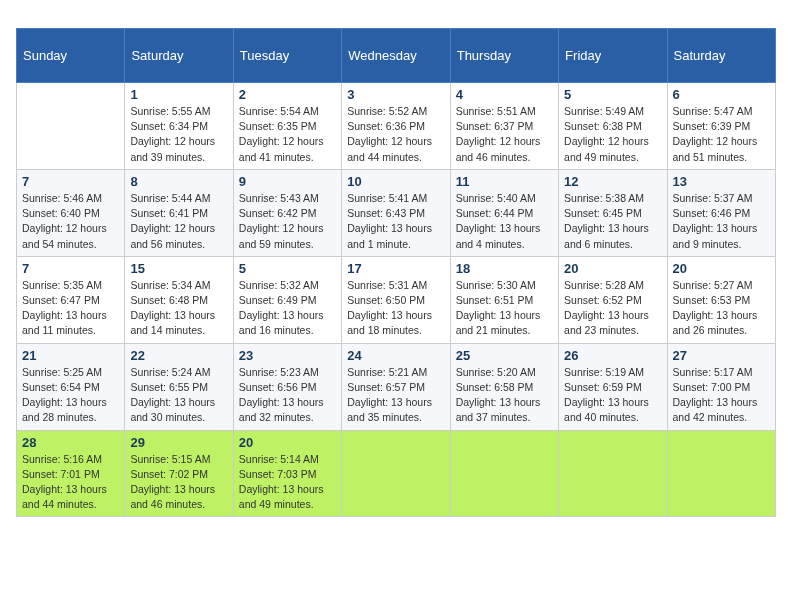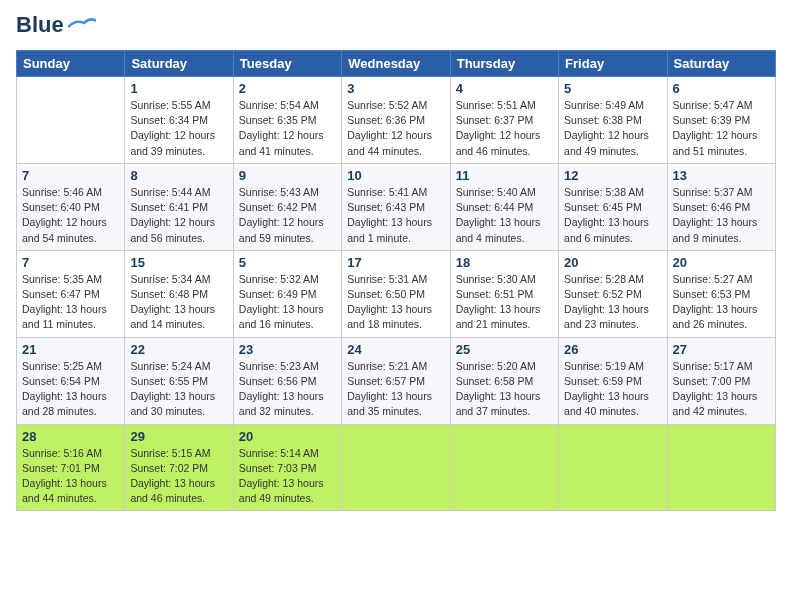--- a/index.html
+++ b/index.html
@@ -35,22 +35,22 @@
       color: #333;
     }
     .calendar {
       width: 100%;
       border-collapse: collapse;
     }
     .calendar th {
       background: #2a5fa5;
       color: #fff;
       font-size: 13px;
-      font-weight: bold;
-      padding: 5px 6px;
+      font-weight: normal;
+      padding: 19px 6px;
       text-align: left;
       border: 1px solid #4a7fc5;
     }
     .calendar td {
       border: 1px solid #ccc;
       vertical-align: top;
       padding: 4px 5px;
       width: 108px;
       min-height: 80px;
       font-size: 11px;
@@ -74,26 +74,20 @@
     }
     .empty-row td {
       background: #bef264;
     }
   </style>
 </head>
 <body>
 
 <div class="header">
   <div class="logo">
-    <div style="font-size:22px; font-weight:bold; color:#1a3a5c; margin-top:-4px; display:flex; align-items:center;">
-      <span style="color:#1a3a5c;">Blue</span>
-      <svg width="28" height="16" viewBox="0 0 28 16" style="margin-left:4px;">
-        <path d="M0,10 Q8,2 16,6 Q22,0 28,4" stroke="#4a90d9" stroke-width="2.5" fill="none"></path>
-      </svg>
-    </div>
   </div>
   <div class="title-block">
     <div class="month-title"></div>
     <div class="location"></div>
   </div>
 </div>
 
 <table class="calendar">
   <thead>
     <tr>

